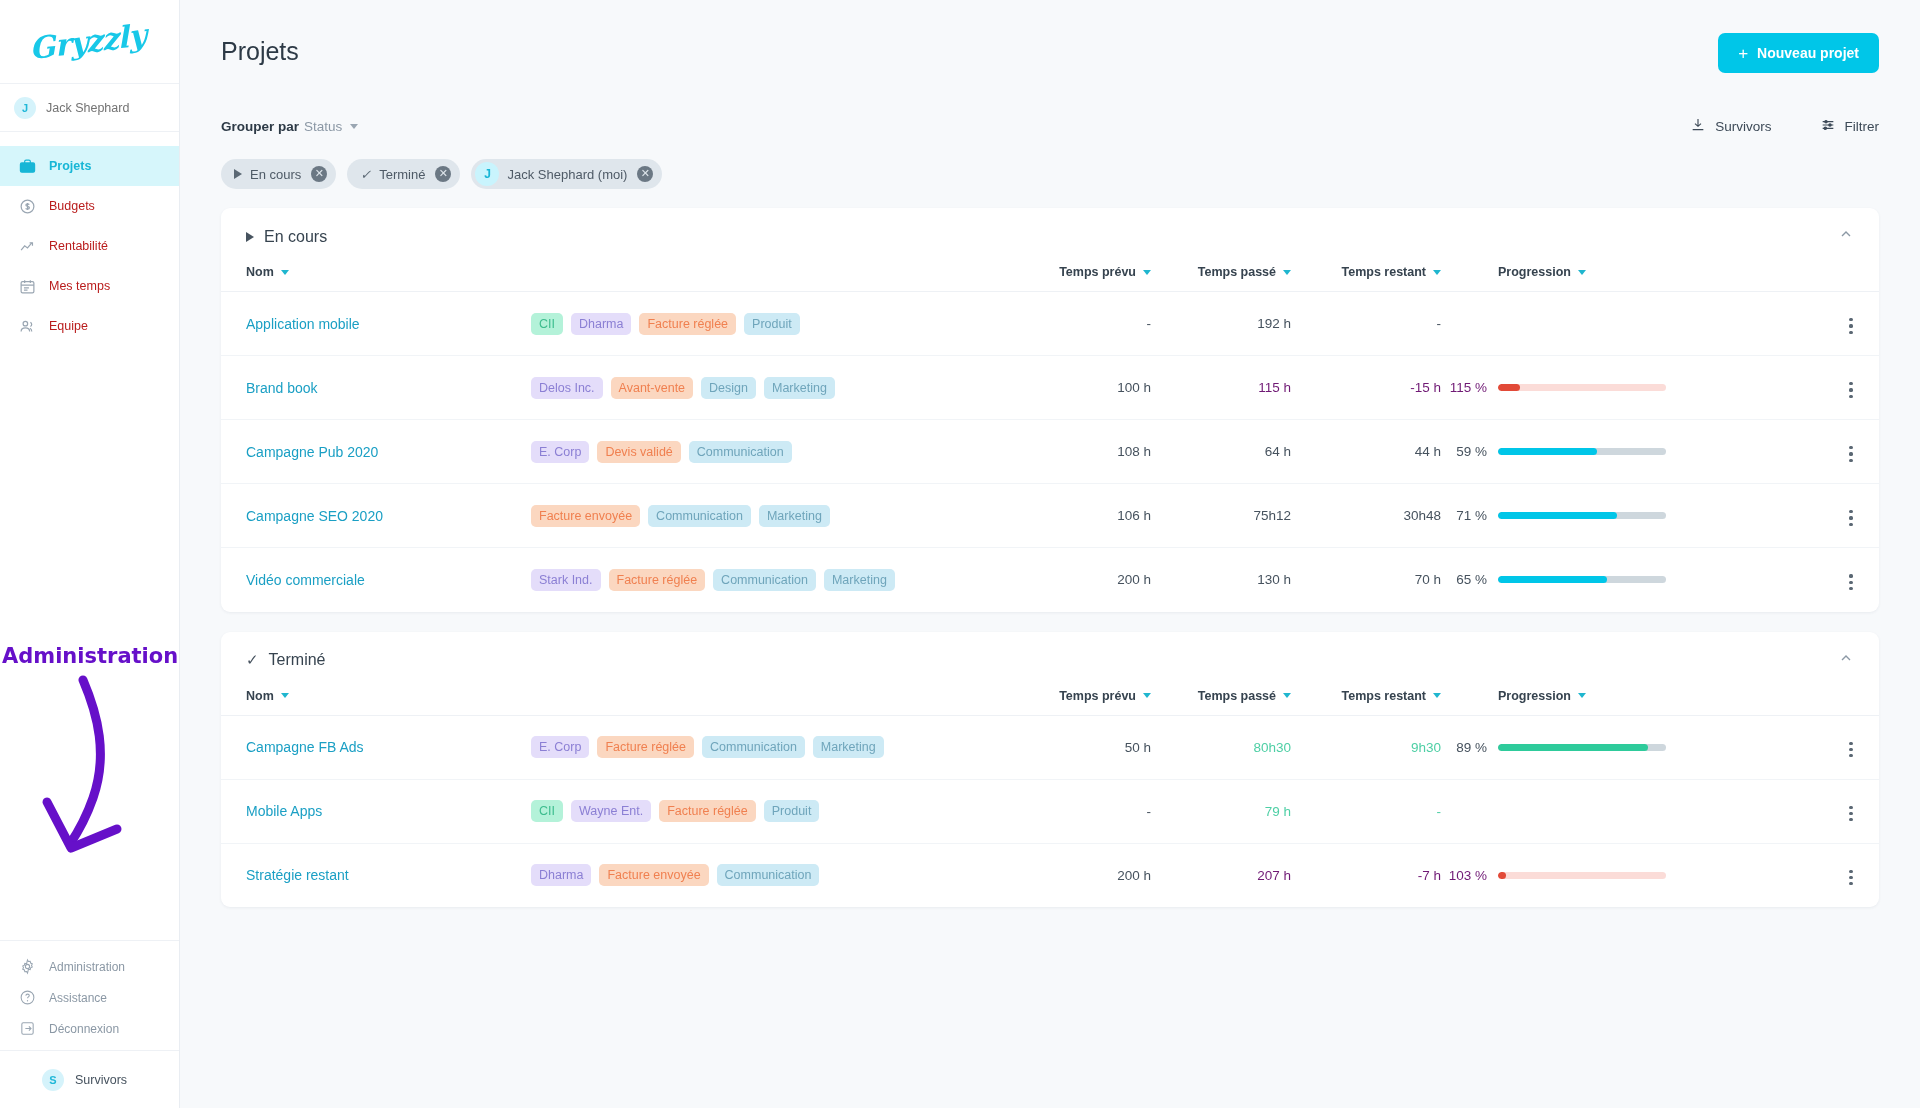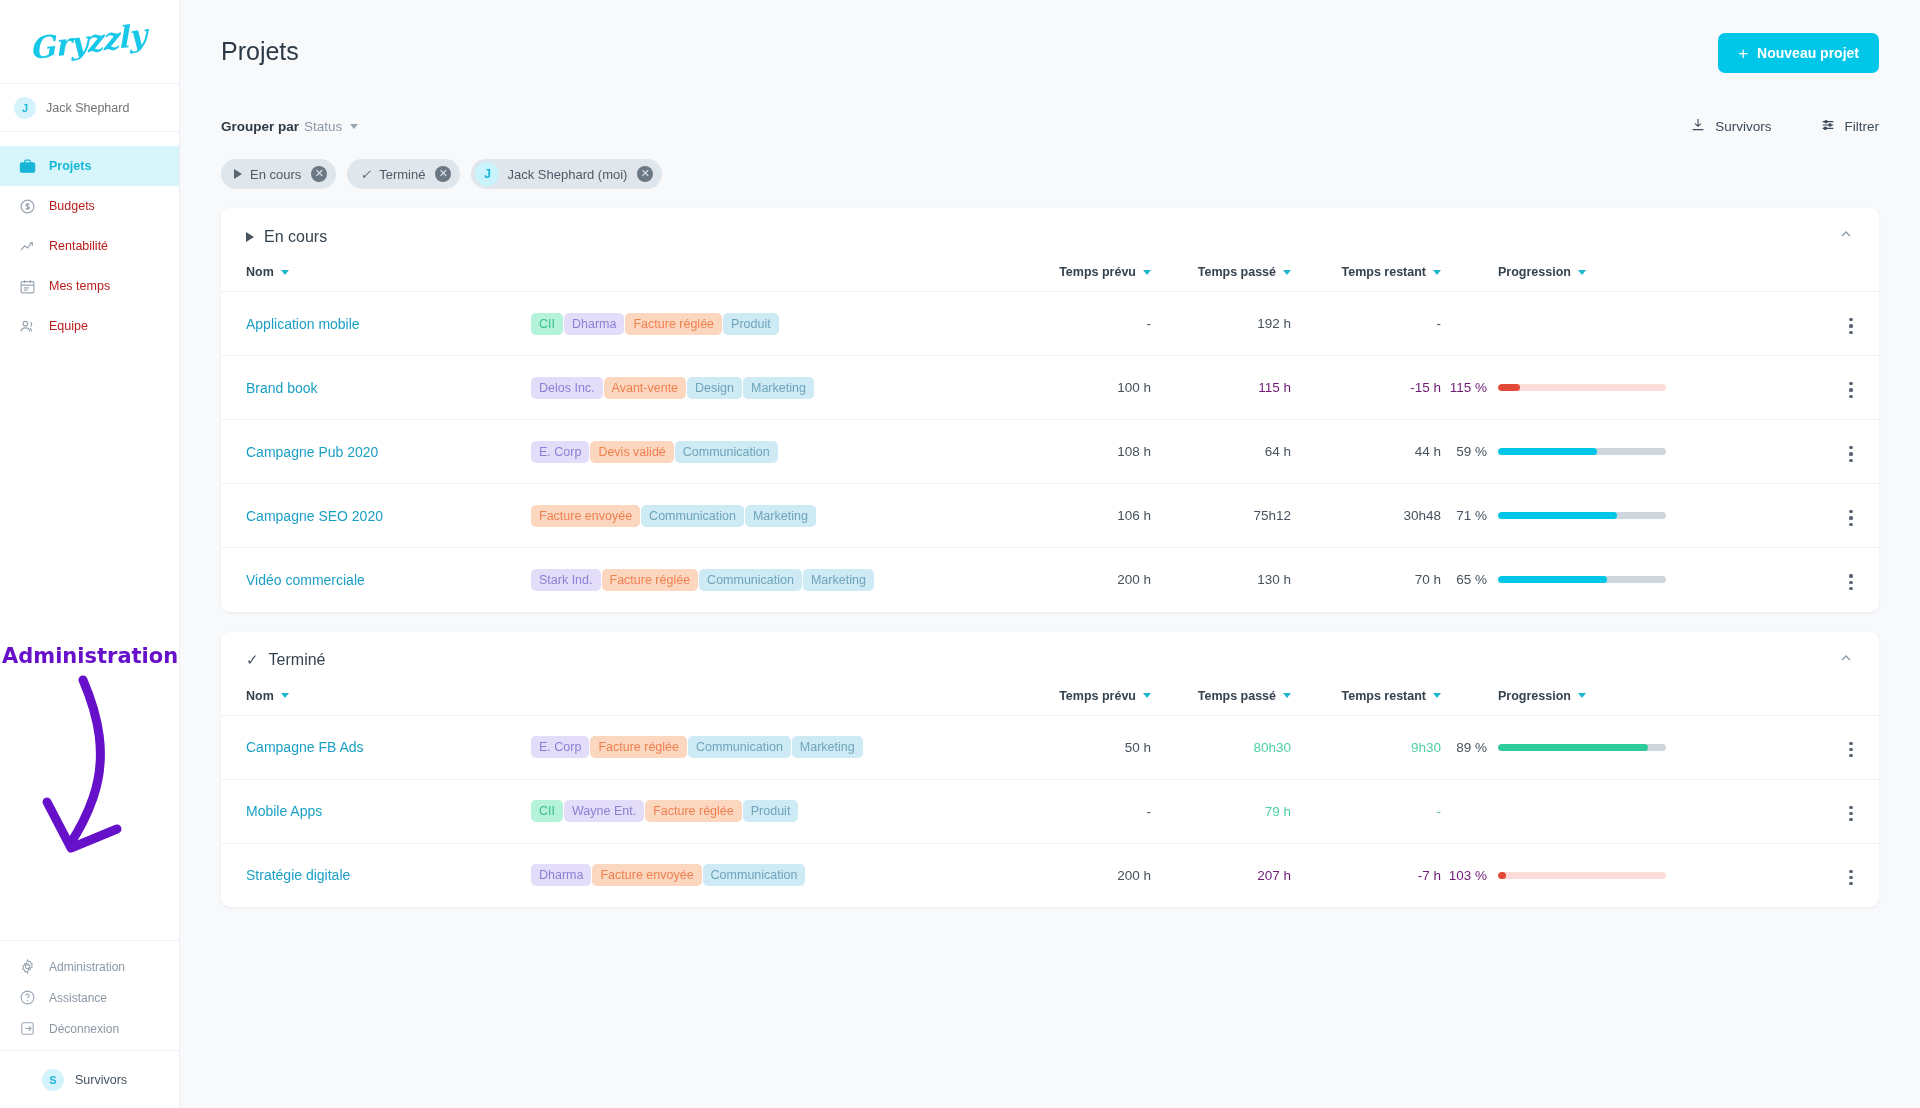--- a/index.html
+++ b/index.html
@@ -178,21 +178,21 @@
   th .hdr { display: inline-flex; align-items: center; gap: 4px; cursor: pointer; }
   td {
     font-size: 13.5px; color: #46525e; text-align: right;
     height: 64px; border-bottom: 1px solid #f1f4f7;
     vertical-align: middle;
   }
   tr:last-child td { border-bottom: 0; }
   td.name { text-align: left; padding-left: 25px; }
   td.name a { color: #1a9fc4; text-decoration: none; font-size: 14px; cursor: pointer; }
   td.tags { text-align: left; padding-left: 0; }
-  .tagwrap { display: flex; gap: 1px; flex-wrap: nowrap; }
+  .tagwrap { display: flex; gap: 8px; flex-wrap: nowrap; }
   .tag {
     border-radius: 5px; padding: 4px 8px; font-size: 12.5px; white-space: nowrap;
   }
   .tag.green  { background: #b4f2d9; color: #3dbd8e; }
   .tag.purple { background: #e4ddfa; color: #8b7fd4; }
   .tag.orange { background: #fbd7c0; color: #f08050; }
   .tag.blue   { background: #cdeaf5; color: #6fa5bb; }
 
   .neg { color: #701a75; }
   .pos { color: #4ecfa5; }
@@ -644,21 +644,21 @@
                 <td class="pos">79 h</td>
                 <td class="pos">-</td>
                 <td class="prog"></td>
                 <td class="menu"><span class="dots">
                     <i></i>
                     <i></i>
                     <i></i>
                   </span></td>
               </tr>
               <tr>
-                <td class="name"><a>Stratégie digitale</a></td>
+                <td class="name"><a>Stratégie restant</a></td>
                 <td class="tags">
                   <div class="tagwrap">
                     <span class="tag purple">Dharma</span>
                     <span class="tag orange">Facture envoyée</span>
                     <span class="tag blue">Communication</span>
                   </div>
                 </td>
                 <td>200 h</td>
                 <td class="neg">207 h</td>
                 <td class="neg">-7 h</td>

